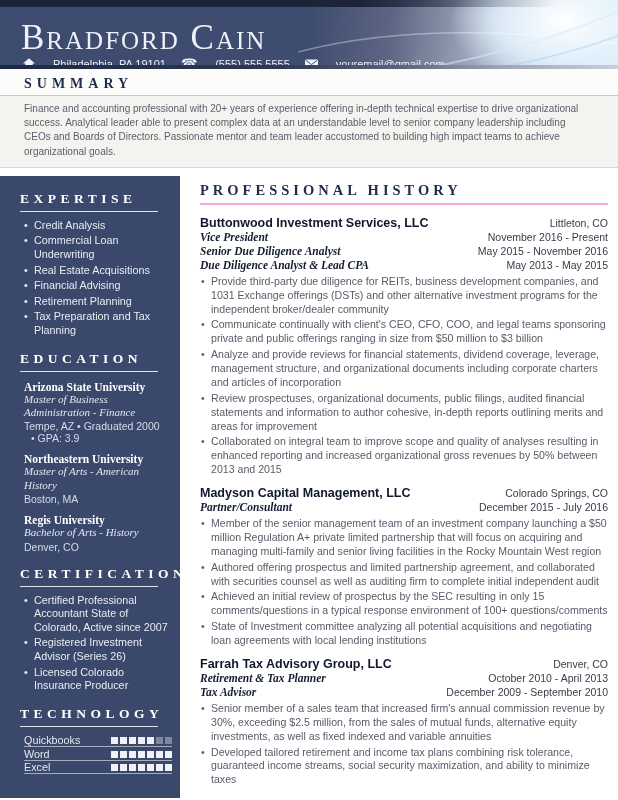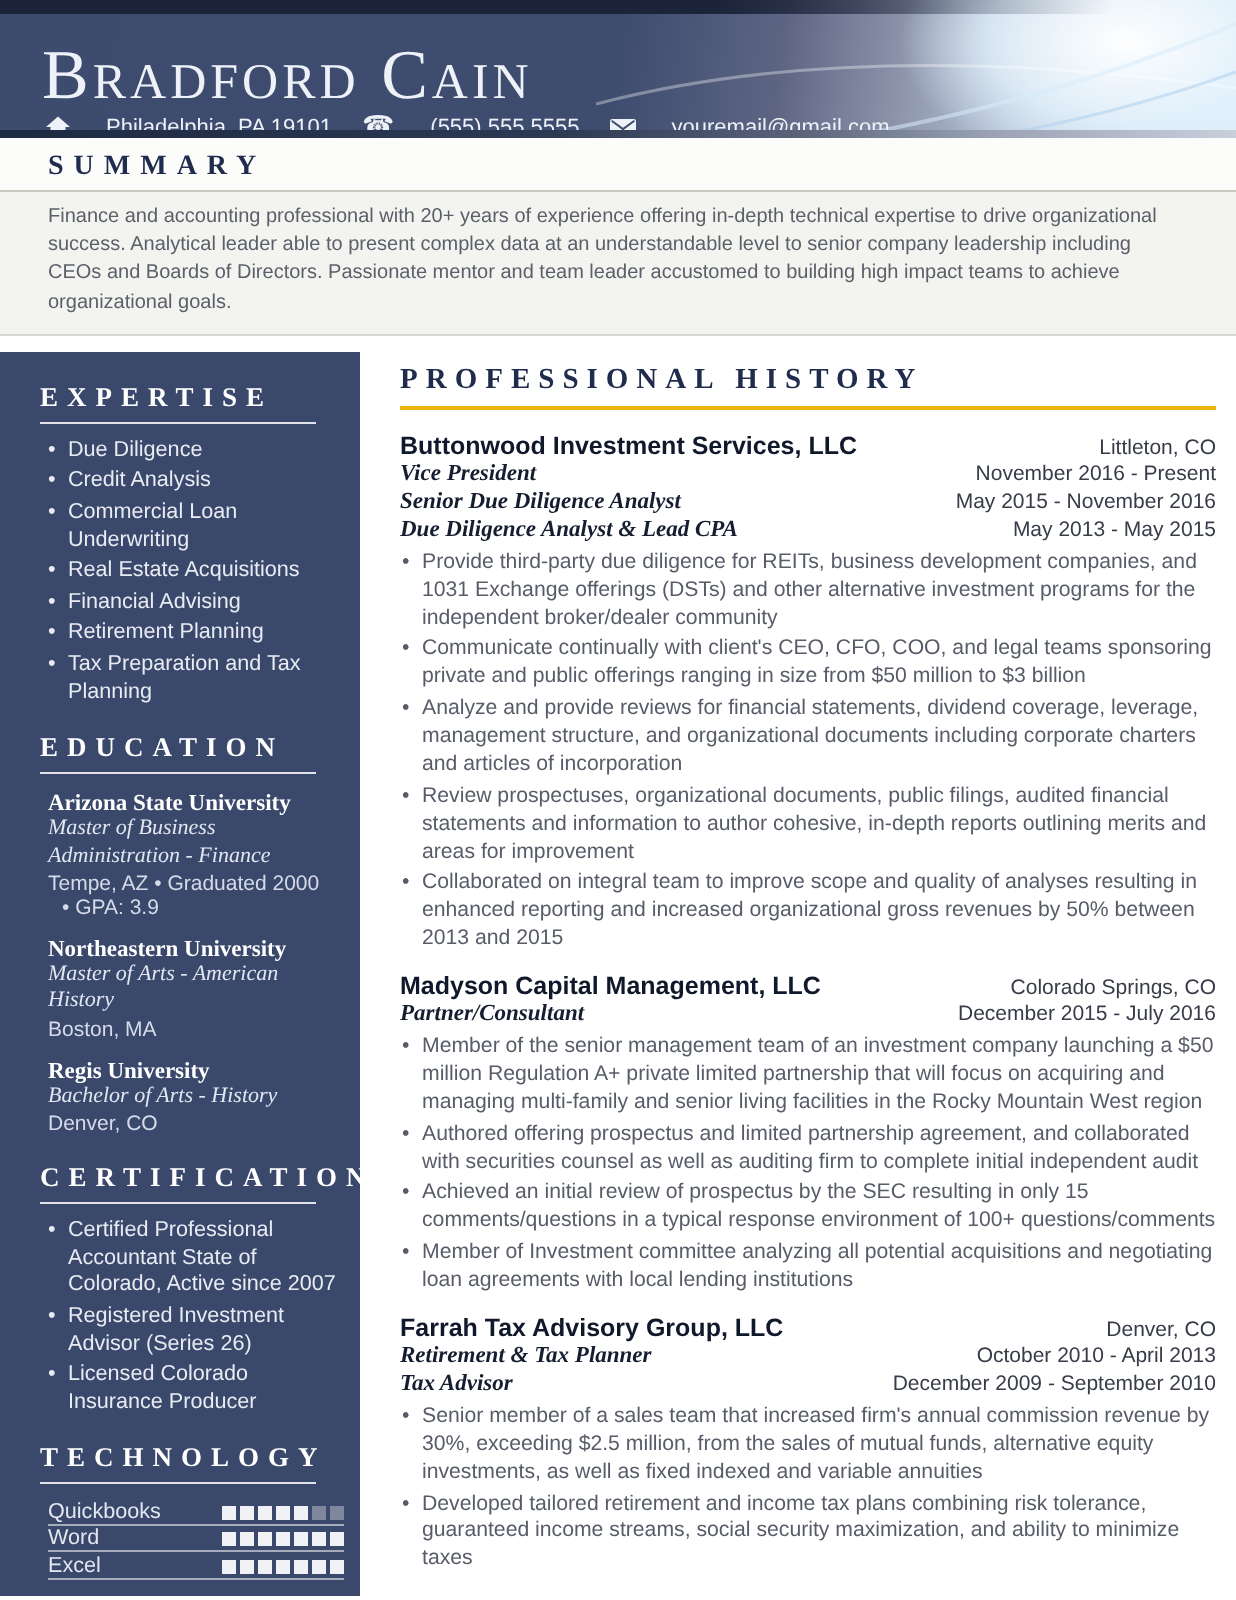--- a/index.html
+++ b/index.html
@@ -92,21 +92,21 @@
   .tech-squares { display: flex; gap: 2px; padding-bottom: 2px; }
   .sq { width: 7px; height: 7px; display: inline-block; }
   .sq-on { background: #f0f1f4; }
   .sq-off { background: #7e879b; }
 
   
   .main { flex: 1; padding: 6px 10px 0 20px; display: flex; flex-direction: column; }
   .main-heading {
     font-family: "Liberation Serif", serif; font-weight: bold;
     font-size: 14.5px; letter-spacing: 4px; color: #1f2c4d;
-    border-bottom: 2px solid #eab308; padding-bottom: 4px; margin-bottom: 4px;
+    border-bottom: 2px solid #f9a8d4; padding-bottom: 4px; margin-bottom: 4px;
     white-space: nowrap;
   }
   .company { margin-top: 7px; }
   .company-header { display: flex; justify-content: space-between; align-items: baseline; }
   .company-name { font-family: Liberation Sans, sans-serif; font-weight: bold; font-size: 12.5px; color: #10182b; }
   .company-location { font-size: 10.5px; color: #373c48; }
   .role-row { display: flex; justify-content: space-between; align-items: baseline; line-height: 1.22; }
   .role-title { font-family: "Liberation Serif", serif; font-weight: bold; font-style: italic; font-size: 11.5px; color: #151d30; }
   .role-dates { font-size: 10.5px; color: #373c48; }
   .bullets { list-style: none; margin: 3px 0 0 0; padding: 0; }
@@ -150,21 +150,20 @@
 <div class="header-divider"></div>
 
 <div class="summary-heading">SUMMARY</div>
 <div class="summary-body">Finance and accounting professional with 20+ years of experience offering in-depth technical expertise to drive organizational success. Analytical leader able to present complex data at an understandable level to senior company leadership including CEOs and Boards of Directors.  Passionate mentor and team leader accustomed to building high impact teams to achieve organizational goals.</div>
 
 <div class="columns">
 
   <div class="sidebar">
     <div class="side-heading">EXPERTISE</div>
     <ul class="side-list">
-      <li>Due Diligence</li>
       <li>Credit Analysis</li>
       <li>Commercial Loan Underwriting</li>
       <li>Real Estate Acquisitions</li>
       <li>Financial Advising</li>
       <li>Retirement Planning</li>
       <li>Tax Preparation and Tax Planning</li>
     </ul>
 
     <div class="side-heading">EDUCATION</div>
     <div class="school">
@@ -268,21 +267,21 @@
         <span class="company-location">Colorado Springs, CO</span>
       </div>
       <div class="role-row">
         <span class="role-title">Partner/Consultant</span>
         <span class="role-dates">December 2015 - July 2016</span>
       </div>
       <ul class="bullets">
         <li>Member of the senior management team of an investment company launching a $50 million Regulation A+ private limited partnership that will focus on acquiring and managing multi-family and senior living facilities in the Rocky Mountain West region</li>
         <li>Authored offering prospectus and limited partnership agreement, and collaborated with securities counsel as well as auditing firm to complete initial independent audit</li>
         <li>Achieved an initial review of prospectus by the SEC resulting in only 15 comments/questions in a typical response environment of 100+ questions/comments</li>
-        <li>Member of Investment committee analyzing all potential acquisitions and negotiating loan agreements with local lending institutions</li>
+        <li>State of Investment committee analyzing all potential acquisitions and negotiating loan agreements with local lending institutions</li>
       </ul>
     </div>
 
     <div class="company">
       <div class="company-header">
         <span class="company-name">Farrah Tax Advisory Group, LLC</span>
         <span class="company-location">Denver, CO</span>
       </div>
       <div class="role-row">
         <span class="role-title">Retirement &amp; Tax Planner</span>

